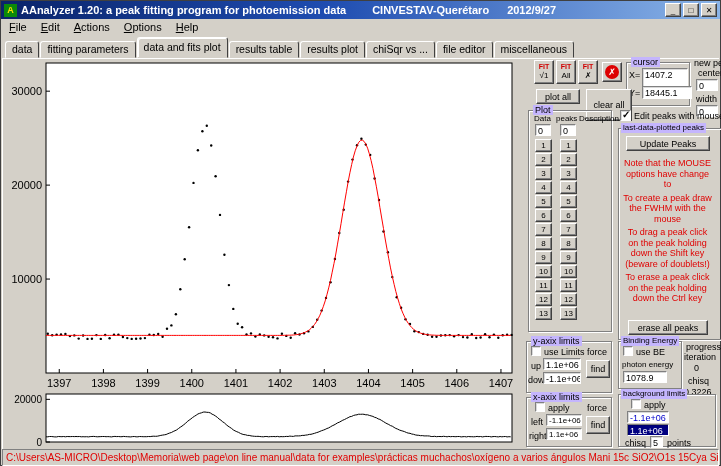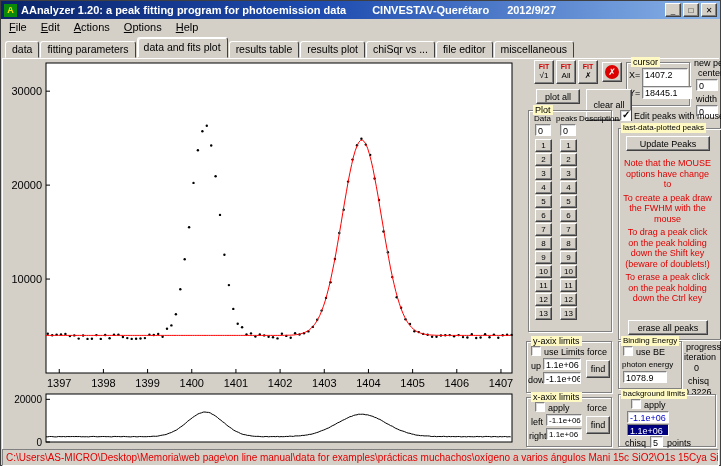--- a/index.html
+++ b/index.html
@@ -37,21 +37,21 @@
   .rp{position:absolute;left:522px;top:0;width:197px;height:391px}
   .btn{position:absolute;background:#d4d0c8;border:1px solid;border-color:#fff #404040 #404040 #fff;
     box-shadow:inset -1px -1px 0 #808080;font-family:inherit;font-size:9px;color:#000;padding:0;cursor:default}
   .fitbtn{width:20px;height:24px;display:flex;flex-direction:column;align-items:center;justify-content:center}
   .fit-red{color:#d00000;font-size:7px;line-height:8px;font-weight:bold}
   .fit-sym{font-size:8px;line-height:10px}
   .stopbtn{width:20px;height:20px}
   .stopcircle{display:block;margin:1px auto;width:14px;height:14px;border-radius:50%;background:#dd0000;
     color:#fff;font-size:9px;line-height:14px;text-align:center}
   .group{position:absolute;border:1px solid #808080;box-shadow:1px 1px 0 #ffffff,inset 1px 1px 0 #ffffff}
-  .glabel{position:absolute;top:-6px;left:4px;background:#fef9c3;padding:0 2px;font-size:9px;line-height:10px;white-space:nowrap}
+  .glabel{position:absolute;top:-6px;left:4px;background:#c4b5fd;padding:0 2px;font-size:9px;line-height:10px;white-space:nowrap}
   .lbl{position:absolute;font-size:9px;line-height:10px;white-space:nowrap}
   .inset{position:absolute;background:#fff;border:1px solid;border-color:#808080 #fff #fff #808080;
     box-shadow:inset 1px 1px 0 rgba(0,0,0,0.15);font-size:9px;line-height:10px;padding:1px 0 0 2px;overflow:hidden;white-space:nowrap}
   .bluetext{color:#0000cc}
   .sel{background:#000080;color:#fff;border-color:#808080 #fff #fff #808080}
   .cb{position:absolute;width:11px;height:11px;background:#fff;border:1px solid;
     border-color:#808080 #fff #fff #808080;box-shadow:inset 1px 1px 0 rgba(0,0,0,0.15)}
   .cb.checked::after{content:"\2713";position:absolute;left:1px;top:-2px;font-size:10px;font-weight:bold;color:#000}
   .colhdr{font-size:8px}
   #peak-rows{position:absolute;left:4px;top:28px;width:76px}

